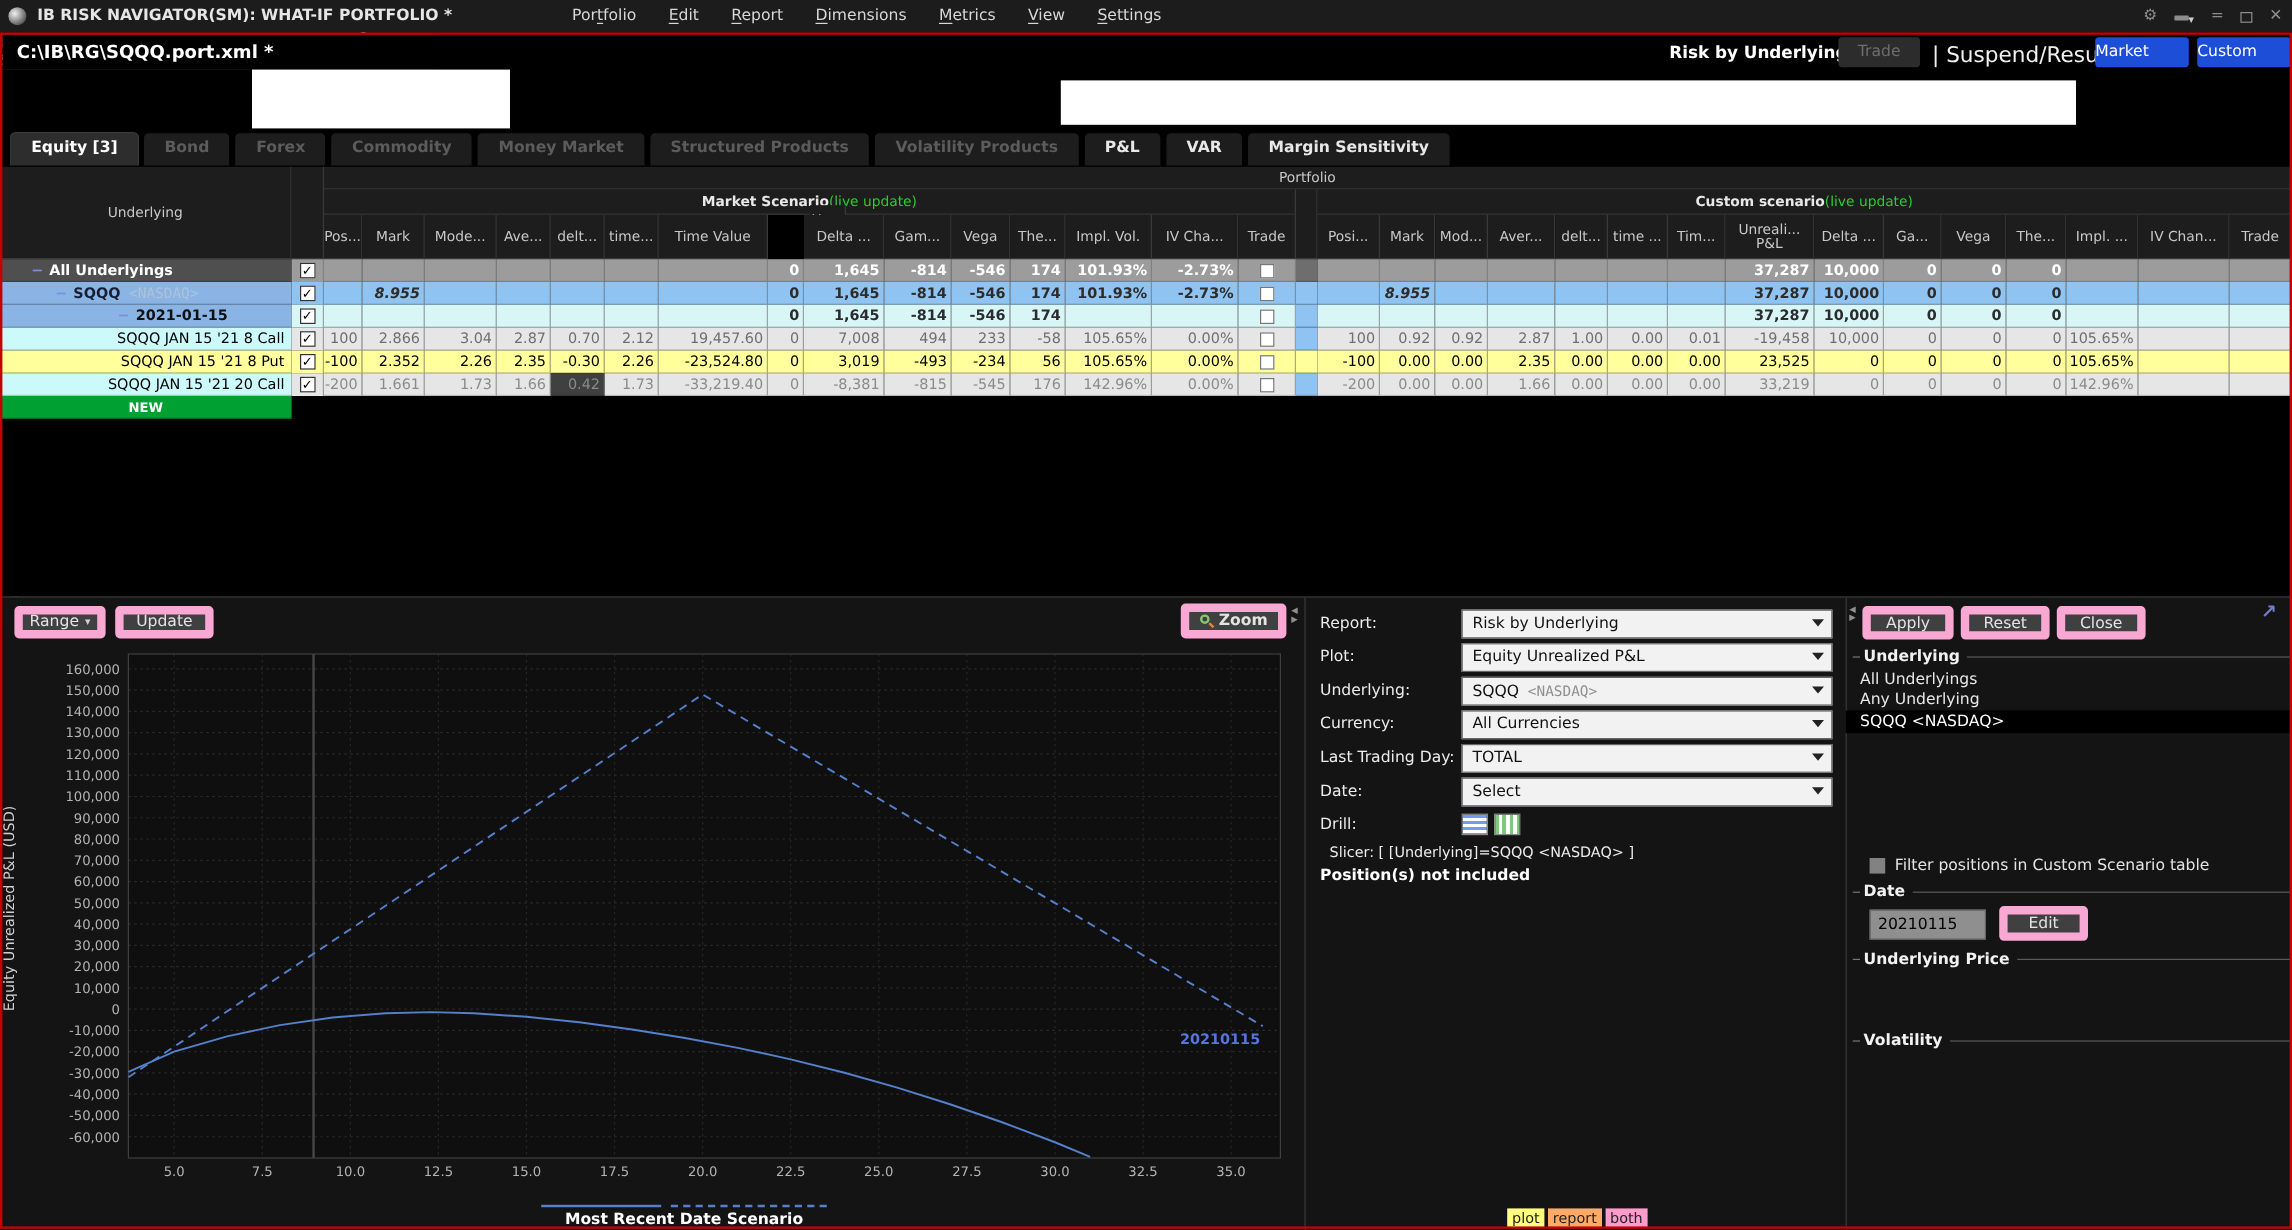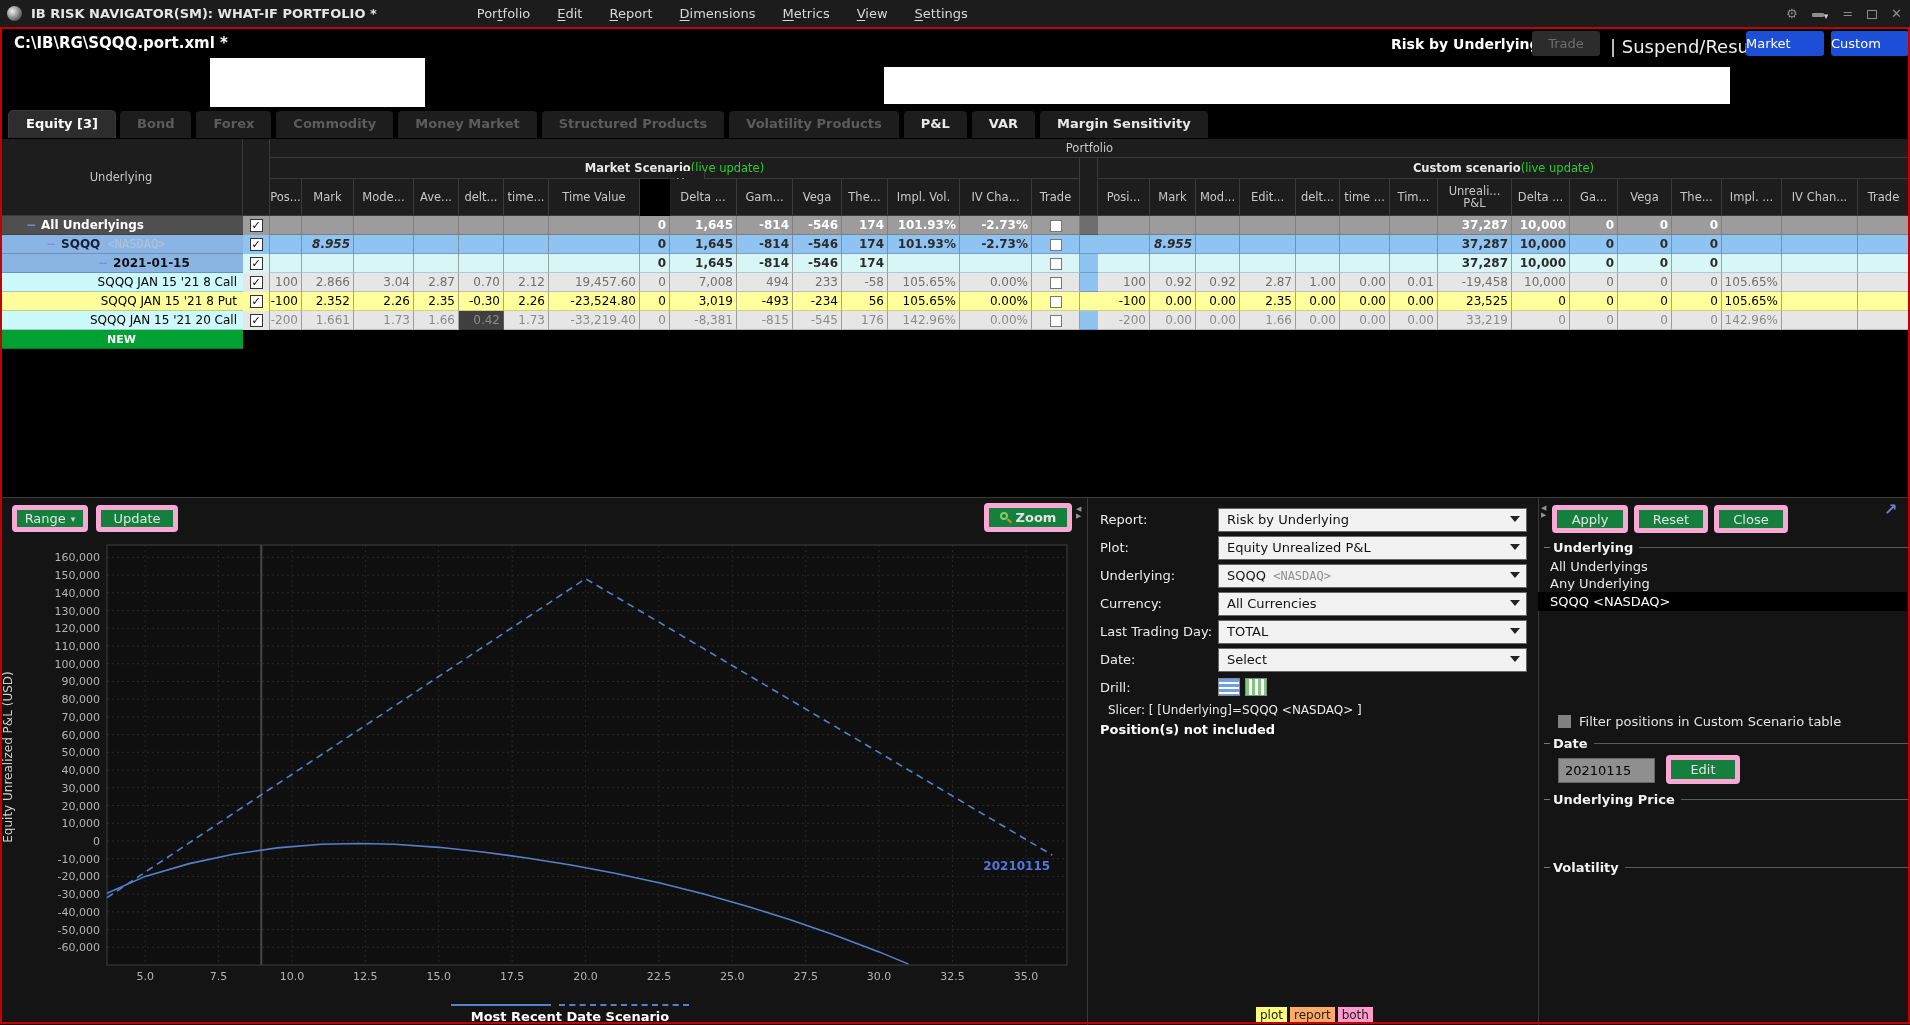--- a/index.html
+++ b/index.html
@@ -52,21 +52,21 @@
   .lblcell{position:absolute;height:19px;line-height:19px;display:flex;align-items:center;white-space:nowrap;overflow:hidden}
   .cb{display:inline-block;width:13px;height:13px;background:#fff;border:1px solid #333;color:#000;
       font-size:11px;line-height:12px;text-align:center;vertical-align:middle}
   .tcb{display:inline-block;width:12px;height:12px;background:#fff;border:1px solid #777;vertical-align:middle}
   .minus{color:#7d8fd8;font-weight:bold;margin-right:5px}
   .live{color:#2ecc2e;font-weight:normal}
   .grptitle{font-weight:bold;color:#e8e8e8}
   
   #bottombg{left:0;top:497px;width:1910px;height:528px;background:#141414;border-top:1px solid #3a3a3a}
   .vdivider{width:1px;background:#3a3a3a}
-  .btn-dark{background:#15803d;border:5px solid #f9a8d4;border-radius:4px;color:#e4e4e4;
+  .btn-dark{background:#404040;border:7px solid #f9a8d4;border-radius:4px;color:#e4e4e4;
             text-align:center;font-size:13px;display:flex;align-items:center;justify-content:center;gap:5px}
   .caret{font-size:9px;color:#cfcfcf}
   .field-label{position:absolute;font-size:13px;color:#ececec}
   .dropdown{position:absolute;width:309px;height:24px;background:#f2f2f2;border:1px solid #666;color:#111;
             font-size:13px;line-height:22px;padding-left:8px;white-space:nowrap;overflow:hidden}
   .dropdown .dd-caret{position:absolute;right:6px;top:7px;width:0;height:0;border-left:5px solid transparent;
             border-right:5px solid transparent;border-top:6px solid #222}
   .symsuffix{color:#8f8f8f;font-family:"DejaVu Sans Mono","Liberation Mono",monospace;font-size:12px}
   .chip{display:inline-block;padding:1px 4px;font-size:12px;color:#222;margin-right:3px}
   .gtitle{position:absolute;display:flex;align-items:center;width:366px;font-size:13px;font-weight:bold;color:#f2f2f2}
@@ -151,21 +151,21 @@
       <div class="hcell" style="left: 670px; top: 40px; width: 67px; height: 37px;">Delta ...</div>
       <div class="hcell" style="left: 737px; top: 40px; width: 56px; height: 37px;">Gam...</div>
       <div class="hcell" style="left: 793px; top: 40px; width: 49px; height: 37px;">Vega</div>
       <div class="hcell" style="left: 842px; top: 40px; width: 46px; height: 37px;">The...</div>
       <div class="hcell" style="left: 888px; top: 40px; width: 72px; height: 37px;">Impl. Vol.</div>
       <div class="hcell" style="left: 960px; top: 40px; width: 72px; height: 37px;">IV Cha...</div>
       <div class="hcell" style="left: 1032px; top: 40px; width: 48px; height: 37px;">Trade</div>
       <div class="hcell" style="left: 1098px; top: 40px; width: 52px; height: 37px;">Posi...</div>
       <div class="hcell" style="left: 1150px; top: 40px; width: 46px; height: 37px;">Mark</div>
       <div class="hcell" style="left: 1196px; top: 40px; width: 44px; height: 37px;">Mod...</div>
-      <div class="hcell" style="left: 1240px; top: 40px; width: 56px; height: 37px;">Edit...</div>
+      <div class="hcell" style="left: 1240px; top: 40px; width: 56px; height: 37px;">Aver...</div>
       <div class="hcell" style="left: 1296px; top: 40px; width: 44px; height: 37px;">delt...</div>
       <div class="hcell" style="left: 1340px; top: 40px; width: 50px; height: 37px;">time ...</div>
       <div class="hcell" style="left: 1390px; top: 40px; width: 48px; height: 37px;">Tim...</div>
       <div class="hcell" style="left: 1438px; top: 40px; width: 74px; height: 37px;">Unreali...
 P&amp;L</div>
       <div class="hcell" style="left: 1512px; top: 40px; width: 58px; height: 37px;">Delta ...</div>
       <div class="hcell" style="left: 1570px; top: 40px; width: 48px; height: 37px;">Ga...</div>
       <div class="hcell" style="left: 1618px; top: 40px; width: 54px; height: 37px;">Vega</div>
       <div class="hcell" style="left: 1672px; top: 40px; width: 50px; height: 37px;">The...</div>
       <div class="hcell" style="left: 1722px; top: 40px; width: 60px; height: 37px;">Impl. ...</div>

